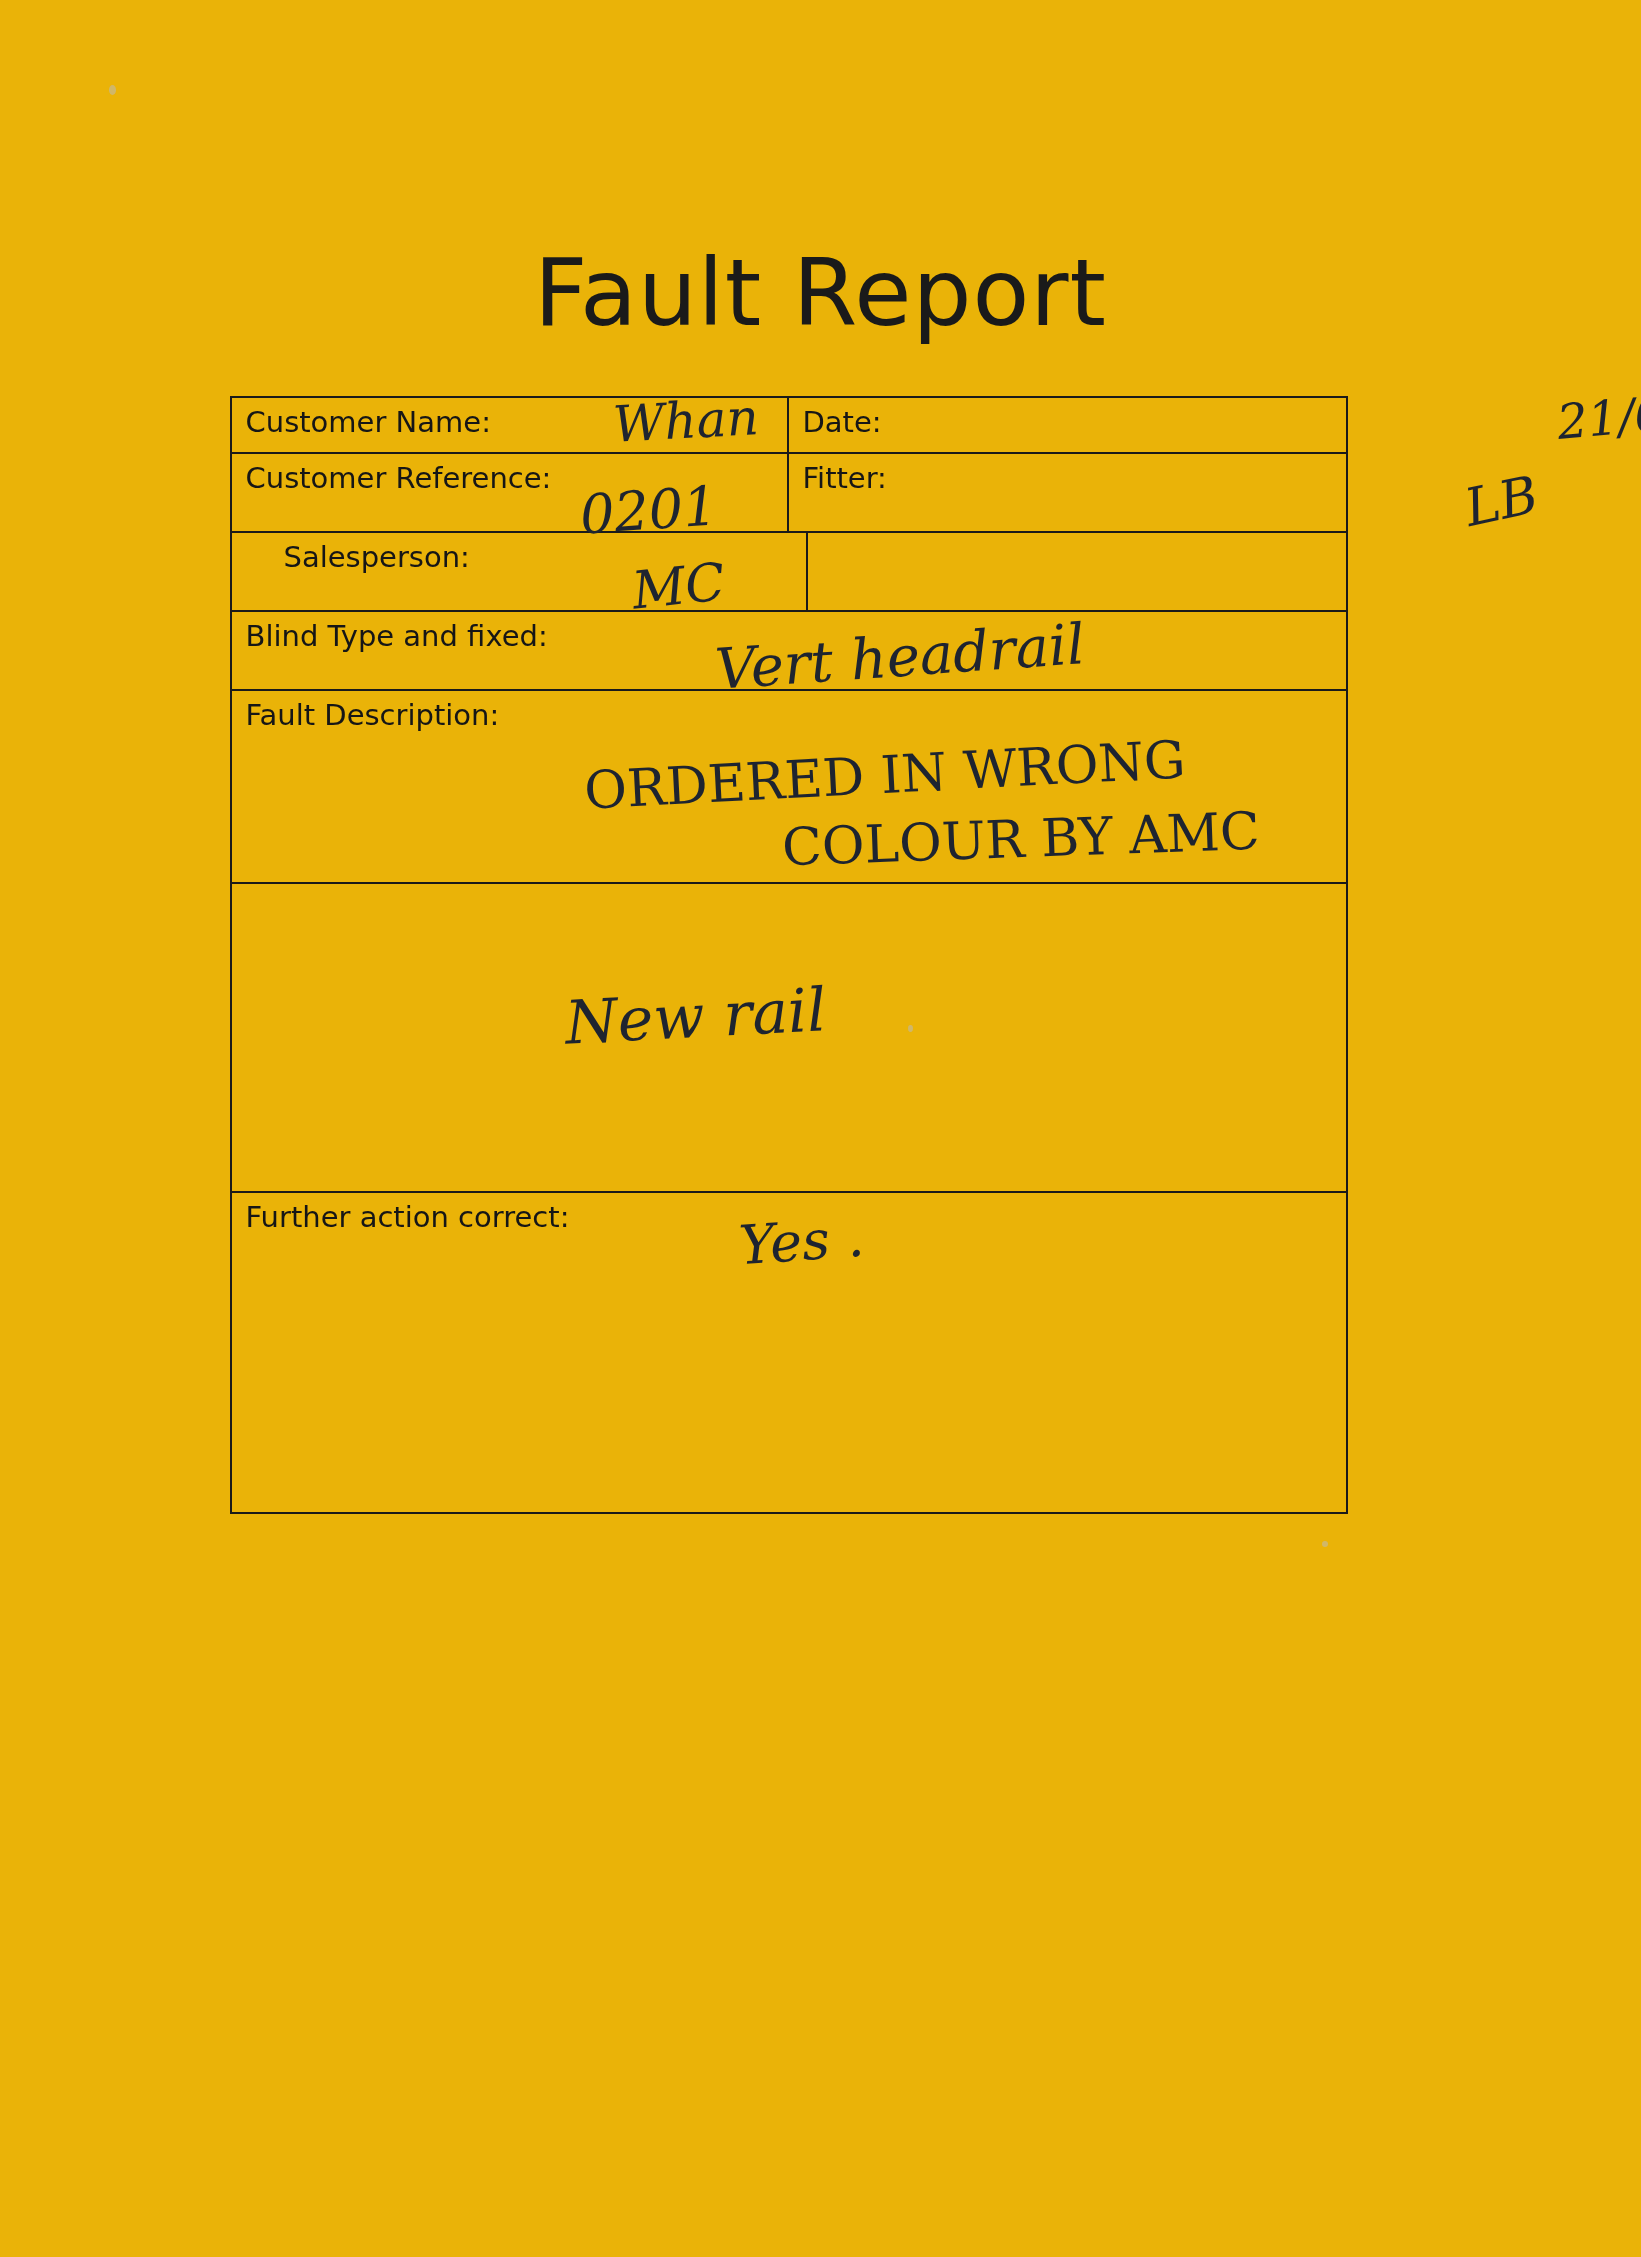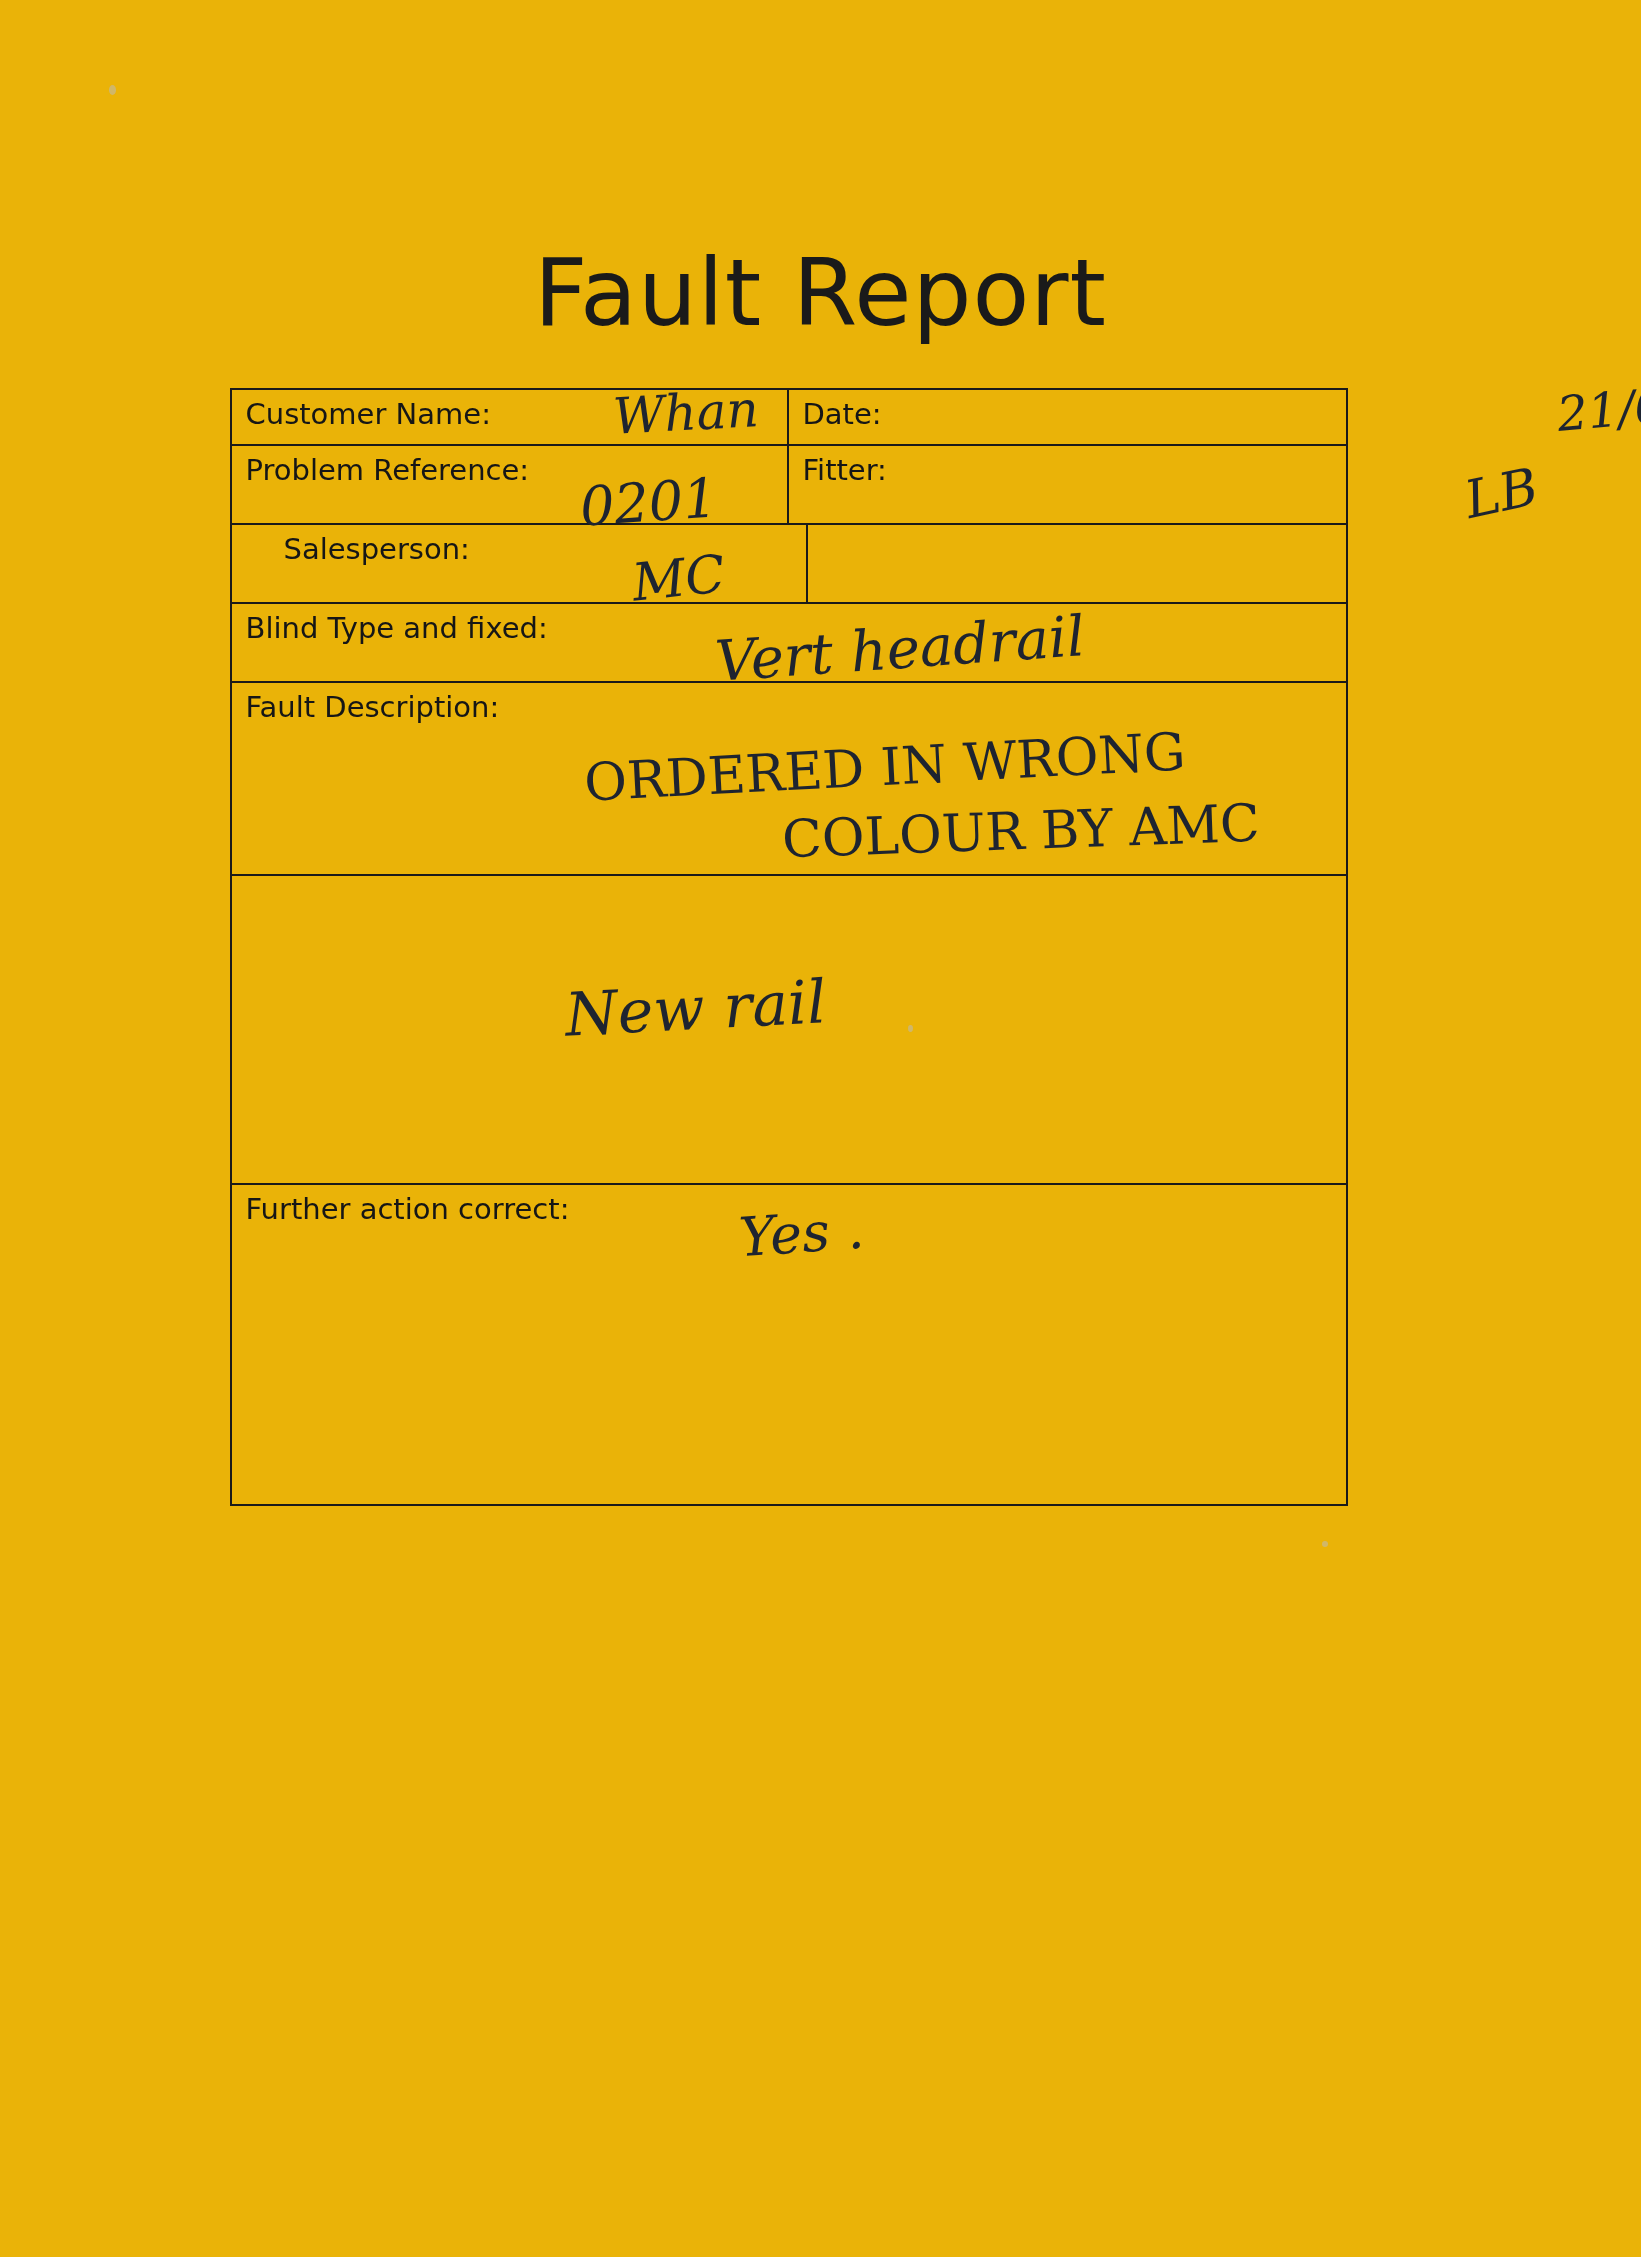--- a/index.html
+++ b/index.html
@@ -39,21 +39,21 @@
     font-size: 93px;
     font-weight: 400;
     letter-spacing: 1px;
     color: #1a1a1a;
     font-family: "DejaVu Sans", sans-serif;
   }
 
   .form {
     position: absolute;
     left: 230px;
-    top: 388px;
+    top: 396px;
     width: 1118px;
     border: 2.9px solid #1a1a1a;
     box-sizing: border-box;
   }
 
   .row {
     display: flex;
     border-bottom: 2.9px solid #1a1a1a;
     position: relative;
     box-sizing: border-box;
@@ -136,21 +136,21 @@
         <div class="hand hand-name">Whan</div>
       </div>
       <div class="cell split">
         <div class="label">Date:</div>
         <div class="hand hand-date">21/6/23</div>
       </div>
     </div>
 
     <div class="row r2">
       <div class="cell split left">
-        <div class="label">Problem Reference:</div>
+        <div class="label">Customer Reference:</div>
         <div class="hand hand-ref">0201</div>
       </div>
       <div class="cell split">
         <div class="label">Fitter:</div>
         <div class="hand hand-fitter">LB</div>
       </div>
     </div>
 
     <div class="row r3">
       <div class="cell split left">

